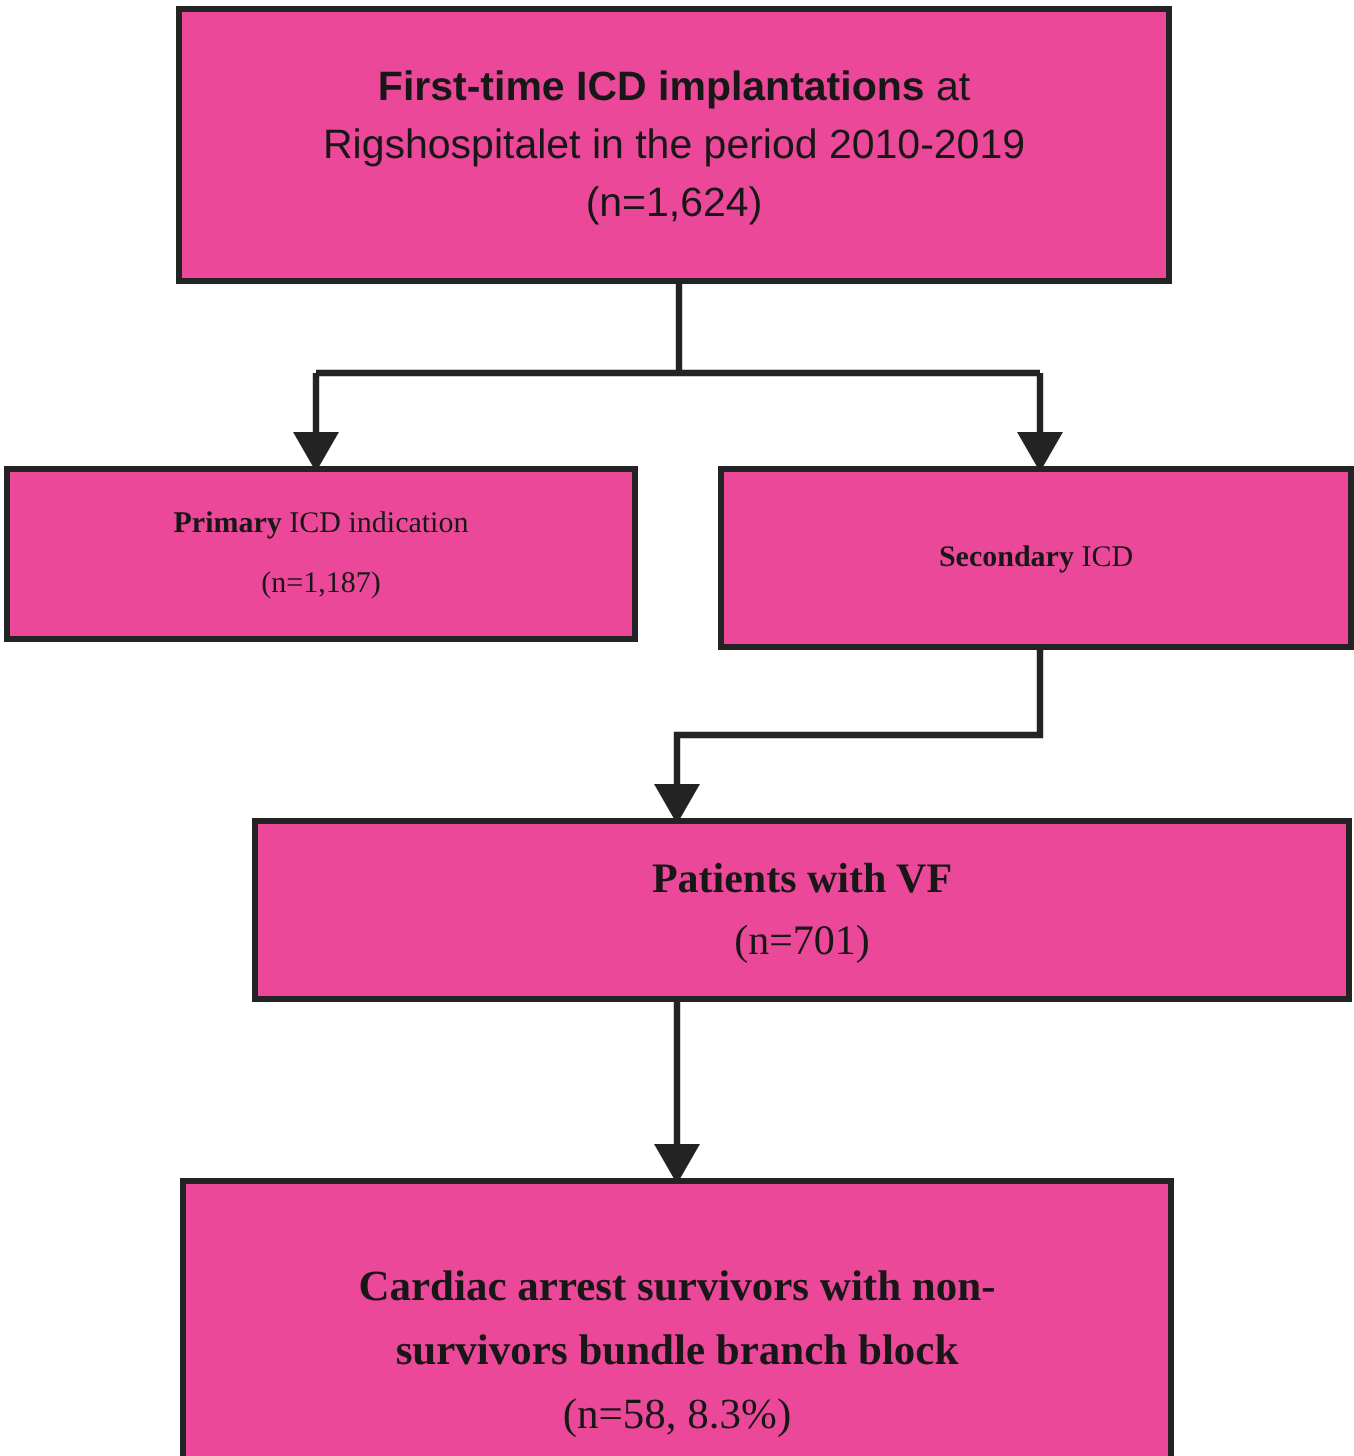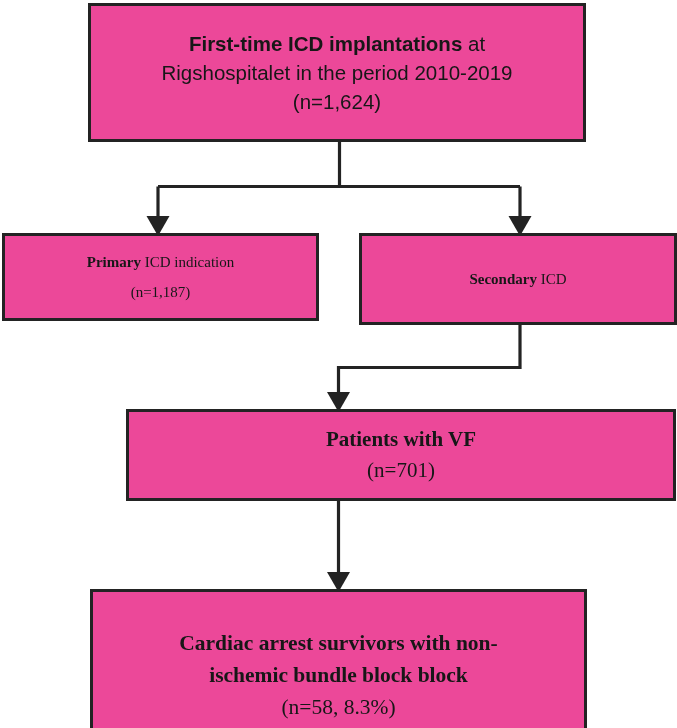--- a/index.html
+++ b/index.html
@@ -112,17 +112,17 @@
     <span class="line"><span class="b">Secondary</span><span> ICD</span></span>
   </div>
 
   <div class="node" id="node-vf">
     <span class="line b">Patients with VF</span>
     <span class="line">(n=701)</span>
   </div>
 
   <div class="node" id="node-outcome">
     <span class="line b">Cardiac arrest survivors with non-</span>
-    <span class="line b">ischemic bundle block block</span>
+    <span class="line b">survivors bundle branch block</span>
     <span class="line">(n=58, 8.3%)</span>
   </div>
 
 </div>
 
 </body></html>

